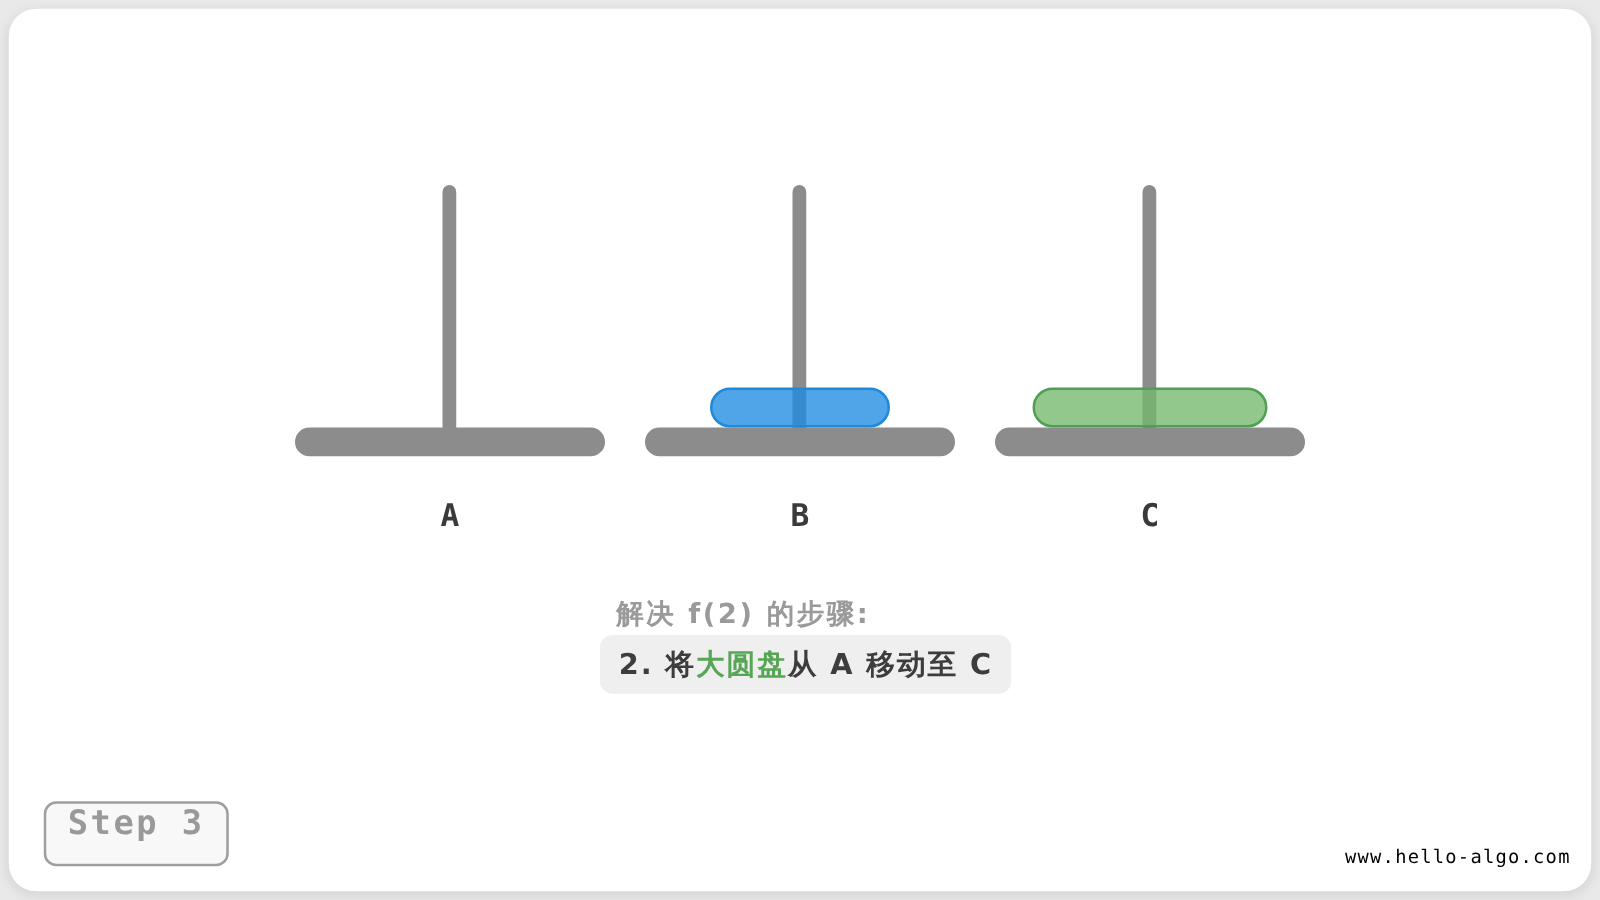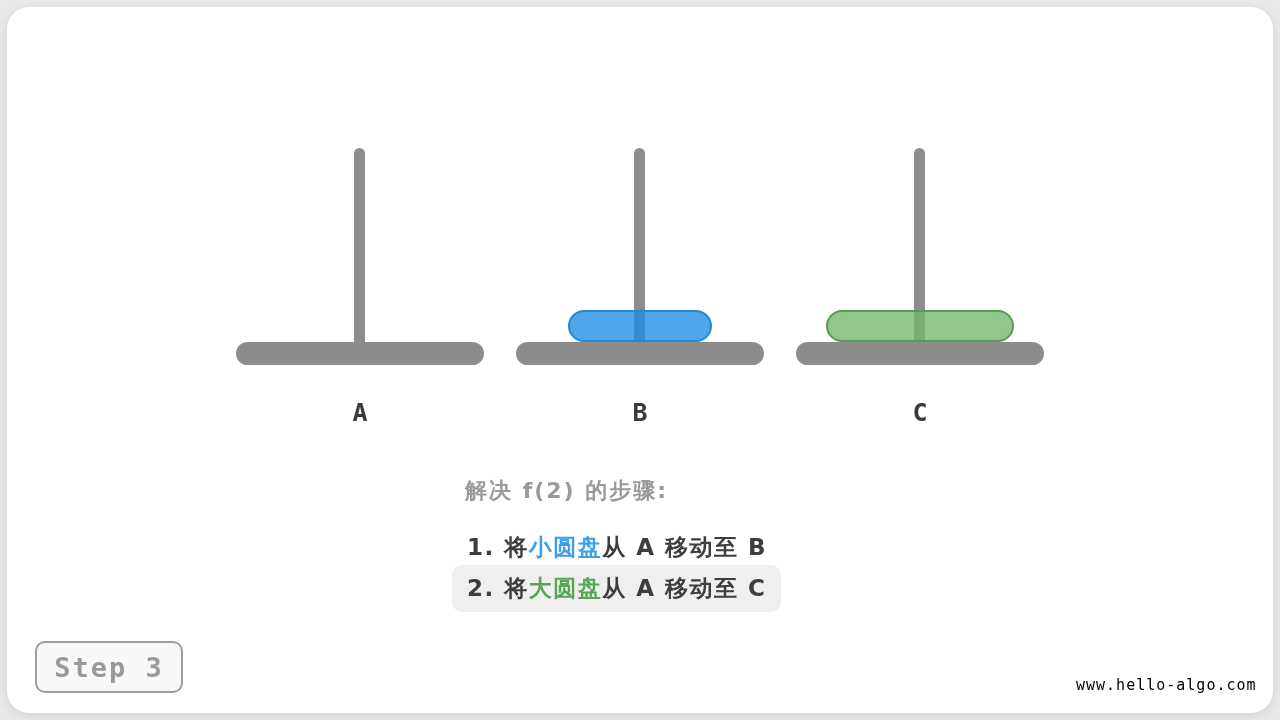--- a/index.html
+++ b/index.html
@@ -70,21 +70,21 @@
     text-align: center;
     font-family: "DejaVu Sans Mono", monospace;
     font-weight: bold;
     font-size: 25px;
     color: #3a3a3a;
     z-index: 1;
   }
   
   .steps {
     position: absolute;
-    left: 452px; top: 476px;
+    left: 480px; top: 476px;
     z-index: 1;
   }
   .steps-title {
     margin-left: 13px;
     font-size: 22px;
     font-weight: bold;
     letter-spacing: 2px;
     color: #9a9a9a;
     white-space: pre;
   }
@@ -109,21 +109,21 @@
   .disk-word-green { color: #57a656; }
   
   .step-badge {
     position: absolute;
     left: 35px; top: 641px;
     width: 148px; height: 52px;
     background: #f8f8f8;
     border: 2px solid #9e9e9e;
     border-radius: 10px;
     display: flex;
-    align-items: center;
+    align-items: flex-start;
     justify-content: center;
     font-family: "DejaVu Sans Mono", monospace;
     font-weight: bold;
     font-size: 27px;
     color: #999999;
     letter-spacing: 2px;
     z-index: 1;
   }
   .watermark {
     position: absolute;
@@ -155,21 +155,20 @@
 
 <div class="peg peg-c">
   <div class="pole"></div>
   <div class="disk disk-large"></div>
   <div class="base"></div>
   <div class="peg-label">C</div>
 </div>
 
 <div class="steps">
   <div class="steps-title">解决 f(2) 的步骤:</div>
-  <div class="step-line"><span>1. 将</span><span class="disk-word-blue">小圆盘</span><span>从 A 移动至 B</span></div>
   <div class="step-line highlighted"><span>2. 将</span><span class="disk-word-green">大圆盘</span><span>从 A 移动至 C</span></div>
 </div>
 
 <div class="step-badge">
   <span>Step 3</span>
 </div>
 
 <div class="watermark">www.hello-algo.com</div>
 
 </body></html>

